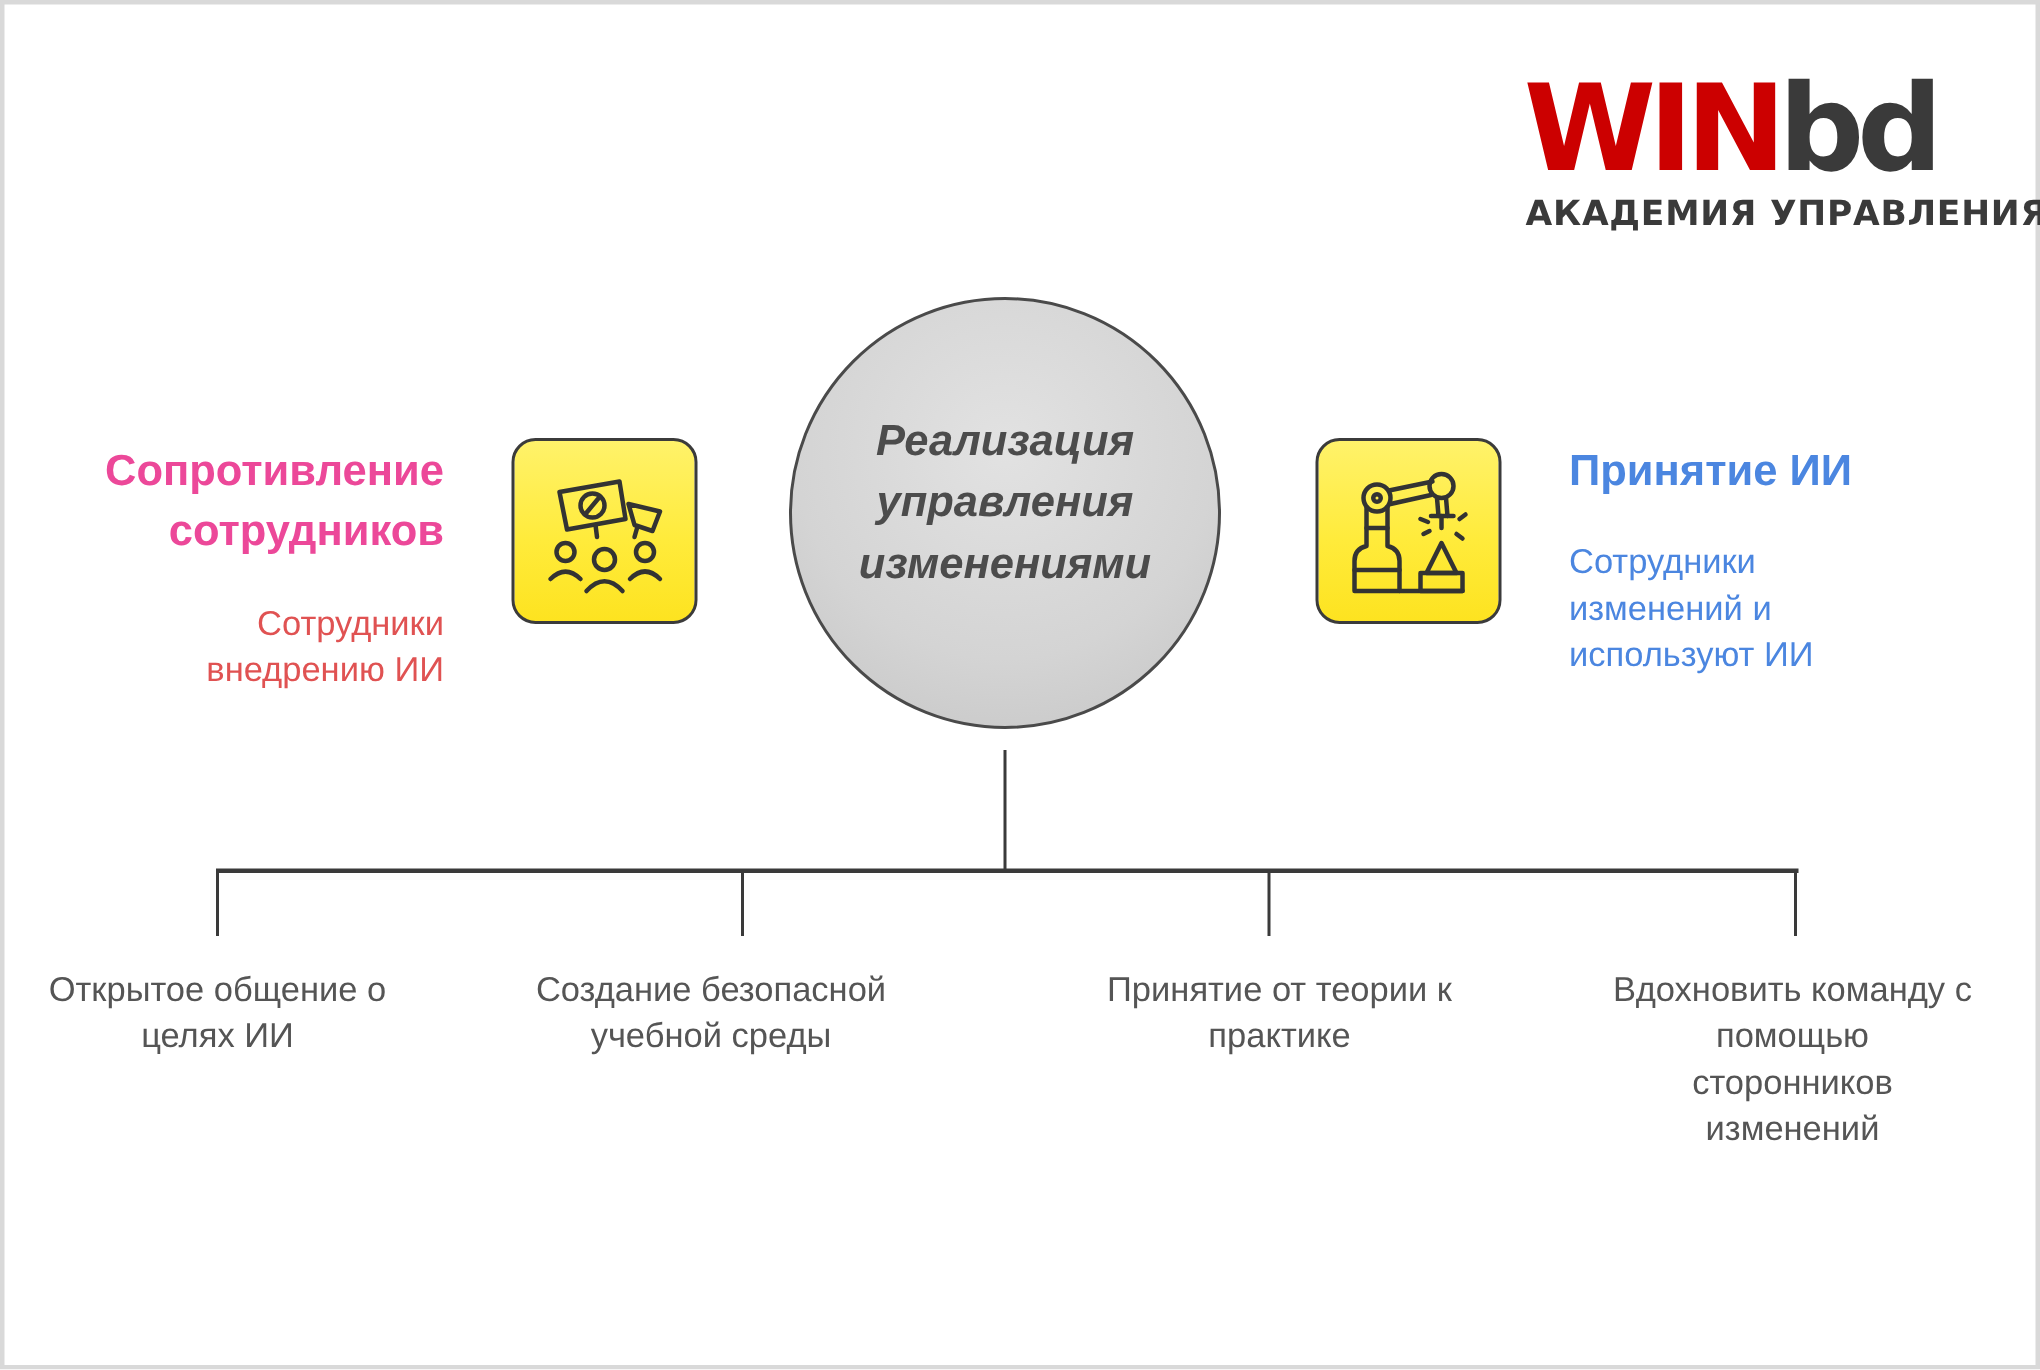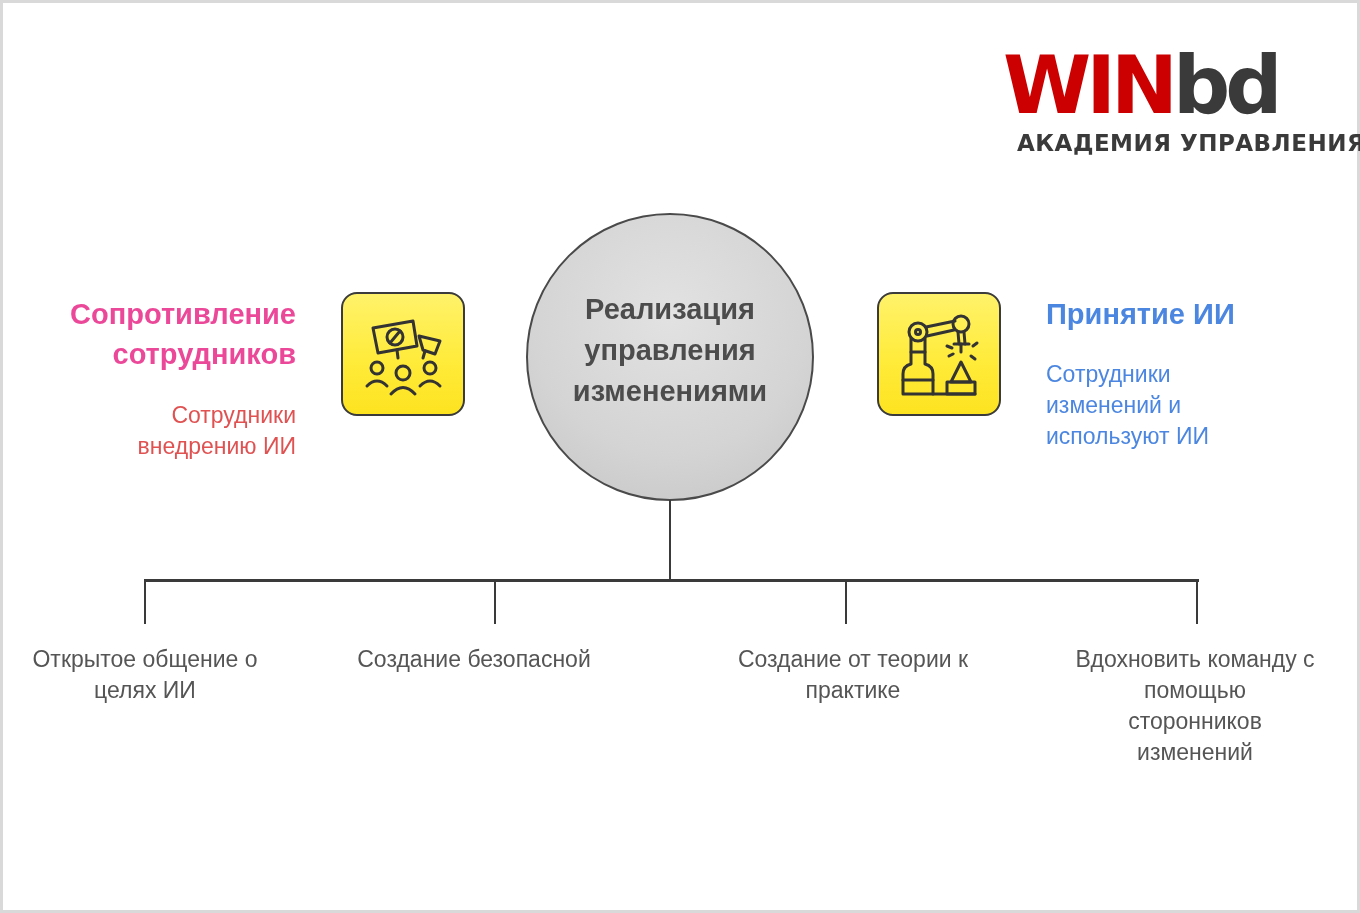--- a/index.html
+++ b/index.html
@@ -1,24 +1,24 @@
 <!DOCTYPE html>
 <html><head>
 <meta charset="utf-8">
 <style>
   html, body { margin:0; padding:0; }
   body { width:1360px; height:913px; background:#ffffff; position:relative; overflow:hidden; font-family:"Liberation Sans", sans-serif; }
   .frame { position:absolute; left:0; top:0; width:1354px; height:907px; border:3px solid #d9d9d9; box-sizing:content-box; }
   .logo { position:absolute; left:1003px; top:46px; width:300px; }
-  .logo-main { font-family:"DejaVu Sans", sans-serif; font-weight:bold; font-size:80px; line-height:80px; letter-spacing:-5px; white-space:nowrap; }
+  .logo-main { font-family:"DejaVu Sans", sans-serif; font-weight:bold; font-size:80px; line-height:80px; letter-spacing:-5px; white-space:nowrap;text-align:center; }
   .logo-win { color:#cc0000; }
   .logo-bd { color:#3a3a3a; }
   .logo-sub { position:absolute; left:14px; top:84px; font-family:"DejaVu Sans", sans-serif; font-weight:bold; font-size:23px; color:#3a3a3a; letter-spacing:0.5px; white-space:nowrap; }
 
-  .circle { position:absolute; left:526px; top:213px; width:288px; height:288px; border-radius:50%; background:radial-gradient(circle at 50% 35%, #e2e2e2 0%, #d4d4d4 60%, #c4c4c4 100%); border:2px solid #4a4a4a; box-sizing:border-box; display:flex; align-items:center; justify-content:center; }
+  .circle { position:absolute; left:526px; top:198px; width:288px; height:288px; border-radius:50%; background:radial-gradient(circle at 50% 35%, #e2e2e2 0%, #d4d4d4 60%, #c4c4c4 100%); border:2px solid #4a4a4a; box-sizing:border-box; display:flex; align-items:center; justify-content:center;font-style:italic; }
   .circle-text { font-weight:bold; font-size:29px; line-height:41px; color:#4c4c4c; text-align:center; margin-top:-14px; }
 
   .icon-box { position:absolute; width:124px; height:124px; border:2px solid #3b3b3b; border-radius:16px; background:linear-gradient(180deg, #fff26a 0%, #ffeb3b 55%, #fde320 100%); box-sizing:border-box; display:flex; align-items:center; justify-content:center; }
   .icon-left { left:341px; top:292px; }
   .icon-right { left:877px; top:292px; }
 
   .left-title { position:absolute; right:1064px; top:294px; text-align:right; font-weight:bold; font-size:29px; line-height:40px; color:#ec4899; }
   .left-desc { position:absolute; right:1064px; top:400px; text-align:right; font-size:23px; line-height:31px; color:#e05252; }
   .right-title { position:absolute; left:1046px; top:294px; font-weight:bold; font-size:29px; line-height:40px; color:#4b86e0; }
   .right-desc { position:absolute; left:1046px; top:359px; font-size:23px; line-height:31px; color:#4b86e0; }
@@ -119,23 +119,24 @@
 <div class="line" style="left:494px; top:580px; width:2px; height:44px;"></div>
 <div class="line" style="left:845px; top:580px; width:2px; height:44px;"></div>
 <div class="line" style="left:1196px; top:580px; width:2px; height:44px;"></div>
 
 <div class="branch-label" style="left:-15px; top:644px;">
   <div>Открытое общение о</div>
   <div>целях ИИ</div>
 </div>
 <div class="branch-label" style="left:314px; top:644px;">
   <div>Создание безопасной</div>
+  <div>учебной среды</div>
 </div>
 <div class="branch-label" style="left:693px; top:644px;">
-  <div>Создание от теории к</div>
+  <div>Принятие от теории к</div>
   <div>практике</div>
 </div>
 <div class="branch-label" style="left:1035px; top:644px;">
   <div>Вдохновить команду с</div>
   <div>помощью</div>
   <div>сторонников</div>
   <div>изменений</div>
 </div>
 
 </body></html>

